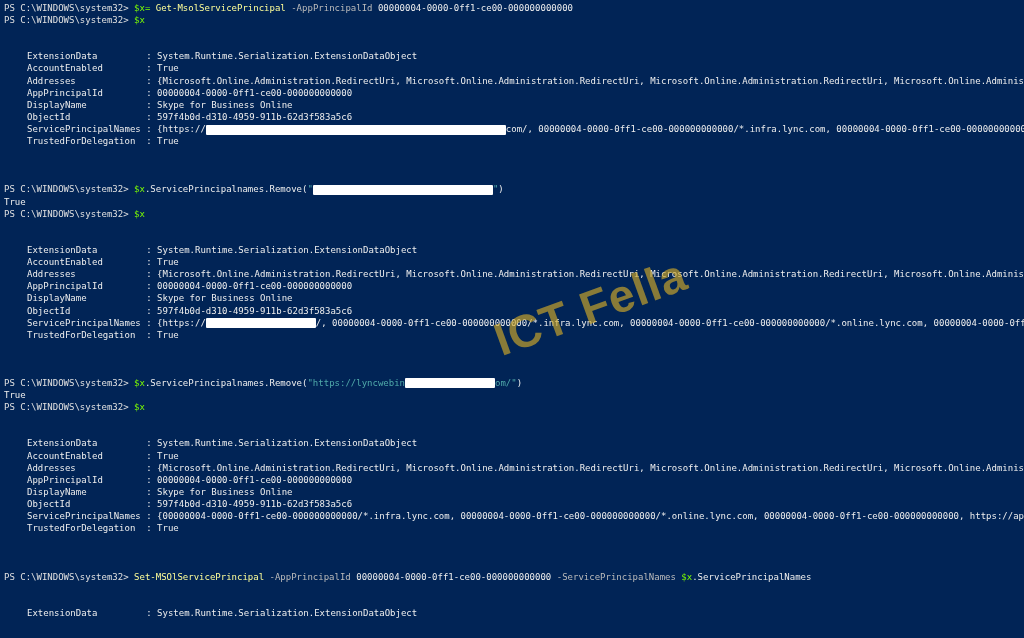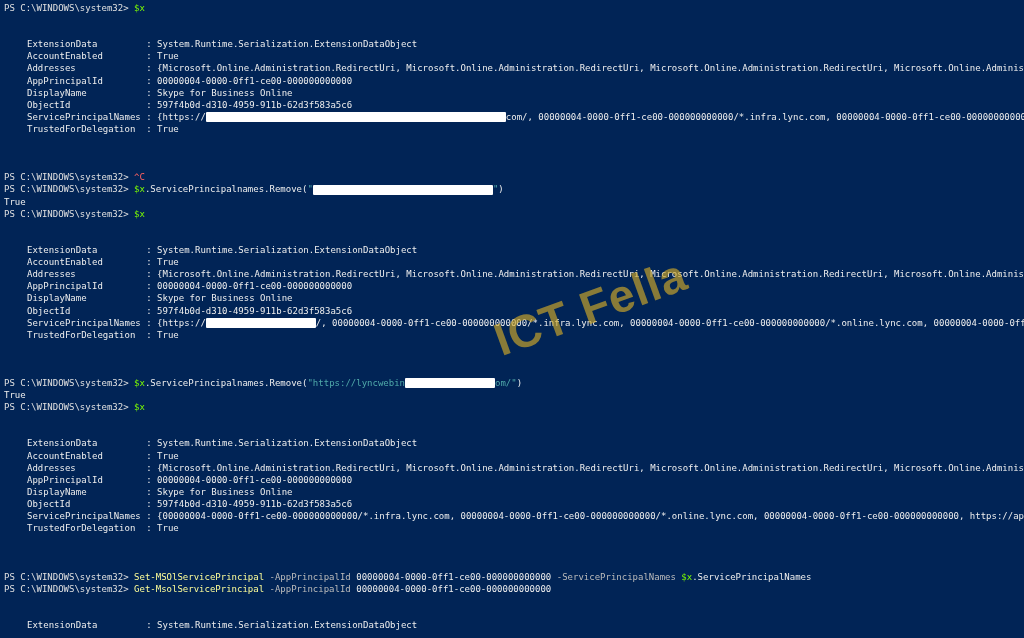--- a/index.html
+++ b/index.html
@@ -46,20 +46,31 @@
     pointer-events: none;
     user-select: none;
     letter-spacing: 1px;
   }
 </style>
 </head>
 <body>
 
 <div class="terminal">
 
+  <div>
+    <span class="prompt">PS C:\WINDOWS\system32&gt;</span>
+    <span> </span>
+    <span class="var">$x=</span>
+    <span> </span>
+    <span class="cmd">Get-MsolServicePrincipal</span>
+    <span> </span>
+    <span class="param">-AppPrincipalId</span>
+    <span> </span>
+    <span>00000004-0000-0ff1-ce00-000000000000</span>
+  </div>
 
   <div>
     <span class="prompt">PS C:\WINDOWS\system32&gt;</span>
     <span> </span>
     <span class="var">$x</span>
   </div>
 
   <div class="blank"></div>
     <div class="blank"></div>
 
@@ -69,25 +80,20 @@
   <div class="kv"><span>AppPrincipalId       </span><span> : </span><span>00000004-0000-0ff1-ce00-000000000000</span></div>
   <div class="kv"><span>DisplayName          </span><span> : </span><span>Skype for Business Online</span></div>
   <div class="kv"><span>ObjectId             </span><span> : </span><span>597f4b0d-d310-4959-911b-62d3f583a5c6</span></div>
   <div class="kv"><span>ServicePrincipalNames</span><span> : </span><span>{https://</span><span class="redact" style="width:300px"></span><span>com/, 00000004-0000-0ff1-ce00-000000000000/*.infra.lync.com, 00000004-0000-0ff1-ce00-000000000000/*.online.lync.com...}</span></div>
   <div class="kv"><span>TrustedForDelegation </span><span> : </span><span>True</span></div>
 
   <div class="blank"></div>
     <div class="blank"></div>
     <div class="blank"></div>
 
-  <div>
-    <span class="prompt">PS C:\WINDOWS\system32&gt;</span>
-    <span> </span>
-    <span class="err">^C</span>
-  </div>
 
   <div>
     <span class="prompt">PS C:\WINDOWS\system32&gt;</span>
     <span> </span>
     <span class="var">$x</span><span>.ServicePrincipalnames.Remove(</span><span class="str">"</span><span class="redact" style="width:180px"></span><span class="str">"</span><span>)</span>
   </div>
   <div>True</div>
 
   <div>
     <span class="prompt">PS C:\WINDOWS\system32&gt;</span>
@@ -147,29 +153,20 @@
     <span> </span>
     <span class="param">-AppPrincipalId</span>
     <span> </span>
     <span>00000004-0000-0ff1-ce00-000000000000</span>
     <span> </span>
     <span class="param">-ServicePrincipalNames</span>
     <span> </span>
     <span class="var">$x</span><span>.ServicePrincipalNames</span>
   </div>
 
-  <div>
-    <span class="prompt">PS C:\WINDOWS\system32&gt;</span>
-    <span> </span>
-    <span class="cmd">Get-MsolServicePrincipal</span>
-    <span> </span>
-    <span class="param">-AppPrincipalId</span>
-    <span> </span>
-    <span>00000004-0000-0ff1-ce00-000000000000</span>
-  </div>
 
   <div class="blank"></div>
     <div class="blank"></div>
 
   <div class="kv"><span>ExtensionData        </span><span> : </span><span>System.Runtime.Serialization.ExtensionDataObject</span></div>
 
 </div>
 
 <div class="watermark">ICT Fella</div>
 

